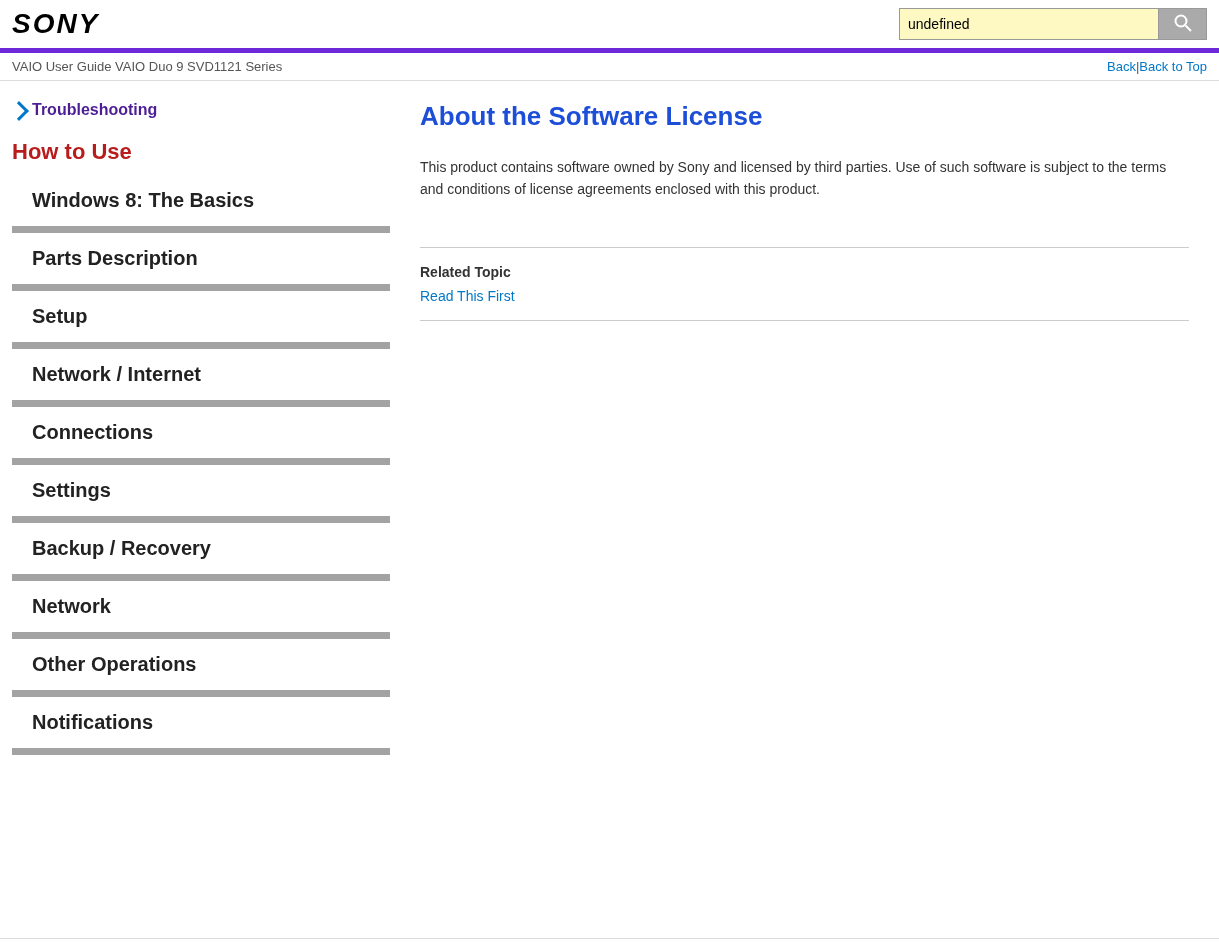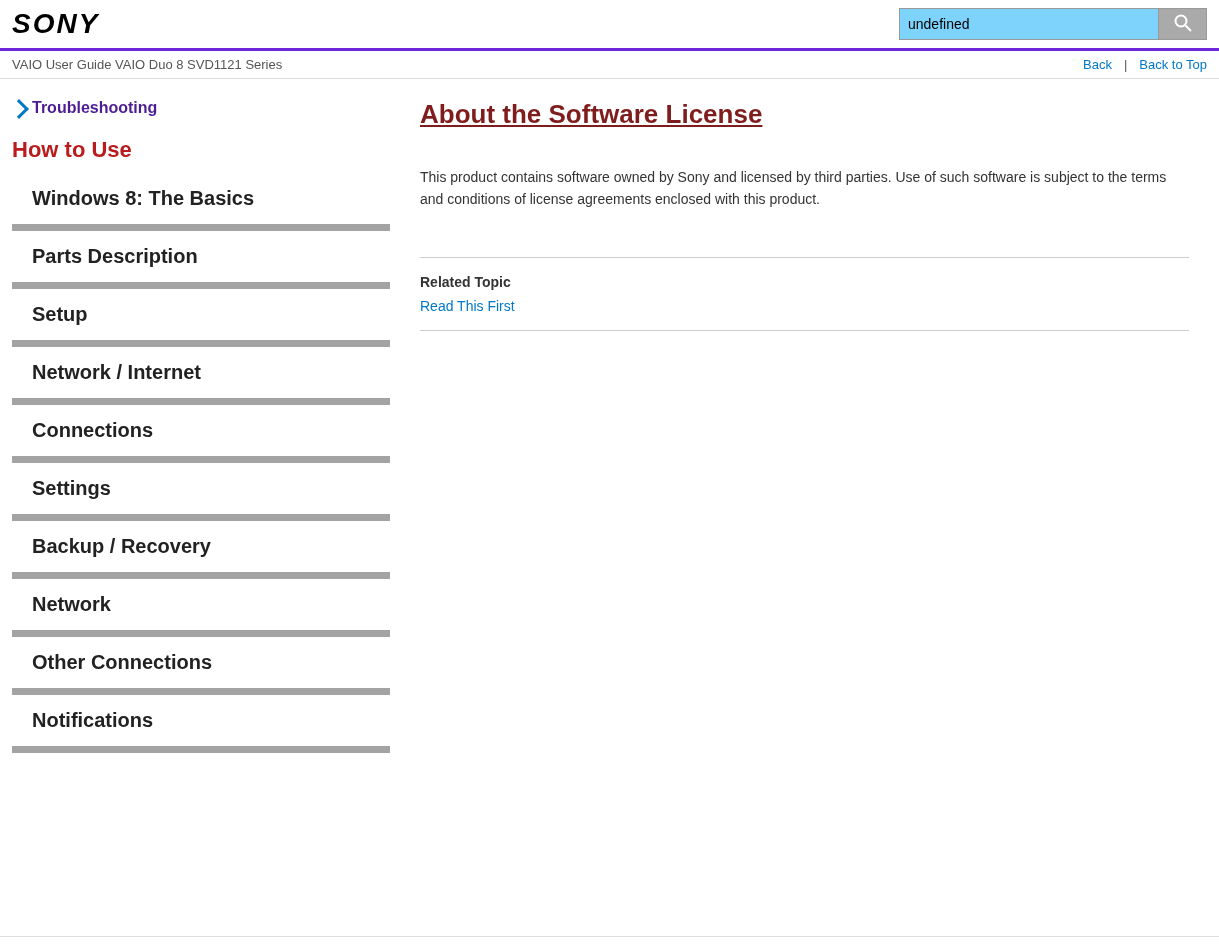--- a/index.html
+++ b/index.html
@@ -14,21 +14,21 @@
       color: #333;
       background: #fff;
     }
 
     
     #header {
       display: flex;
       align-items: center;
       justify-content: space-between;
       padding: 8px 12px;
-      border-bottom: 3px solid #6d28d9;
+      border-bottom: 5px solid #6d28d9;
     }
 
     #logo-area {
       display: flex;
       align-items: center;
     }
 
     #sony-logo {
       font-size: 28px;
       font-weight: bold;
@@ -43,21 +43,21 @@
       gap: 0;
     }
 
     #search-input {
       width: 260px;
       height: 32px;
       padding: 4px 8px;
       border: 1px solid #999;
       font-size: 14px;
       outline: none;
-      background: #7dd3fc;
+      background: #fef9c3;
     }
 
     #search-button {
       width: 48px;
       height: 32px;
       background: #aaa;
       border: 1px solid #999;
       border-left: none;
       cursor: pointer;
       font-size: 12px;
@@ -70,21 +70,21 @@
       justify-content: space-between;
       align-items: center;
       padding: 6px 12px;
       font-size: 13px;
       color: #555;
       border-bottom: 1px solid #ddd;
     }
 
     #nav-links {
       display: flex;
-      gap: 12px;
+      gap: 0;
       align-items: center;
     }
 
     .nav-link {
       color: #0078c8;
       text-decoration: none;
       cursor: pointer;
     }
 
     .nav-separator {
@@ -149,23 +149,22 @@
 
     
     #content-area {
       flex: 1;
       padding: 20px 30px;
     }
 
     #page-title {
       font-size: 26px;
       font-weight: bold;
-      color: #7f1d1d;
-      margin-bottom: 36px;
-      text-decoration: underline;
+      color: #1d4ed8;
+      margin-bottom: 24px;
     }
 
     #page-body {
       font-size: 14px;
       line-height: 1.6;
       color: #333;
       margin-bottom: 46px;
     }
 
     #related-topic-divider {
@@ -214,21 +213,21 @@
     <button id="search-button">
       <svg width="20" height="20" viewBox="0 0 20 20">
         <circle cx="8" cy="8" r="5.5" stroke="white" stroke-width="2" fill="none"></circle>
         <line x1="12.5" y1="12.5" x2="18" y2="18" stroke="white" stroke-width="2"></line>
       </svg>
     </button>
   </div>
 </div>
 
 <div id="breadcrumb-bar">
-  <span id="guide-title">VAIO User Guide VAIO Duo 8 SVD1121 Series</span>
+  <span id="guide-title">VAIO User Guide VAIO Duo 9 SVD1121 Series</span>
   <div id="nav-links">
     <a class="nav-link">Back</a>
     <span class="nav-separator"> | </span>
     <a class="nav-link">Back to Top</a>
   </div>
 </div>
 
 <div id="main-layout">
 
   <div id="sidebar">
@@ -241,21 +240,21 @@
 
     <ul class="sidebar-nav-list" id="sidebar-nav-list">
     <li class="sidebar-nav-item">Windows 8: The Basics</li>
         <li class="sidebar-nav-item">Parts Description</li>
         <li class="sidebar-nav-item">Setup</li>
         <li class="sidebar-nav-item">Network / Internet</li>
         <li class="sidebar-nav-item">Connections</li>
         <li class="sidebar-nav-item">Settings</li>
         <li class="sidebar-nav-item">Backup / Recovery</li>
         <li class="sidebar-nav-item">Network</li>
-        <li class="sidebar-nav-item">Other Connections</li>
+        <li class="sidebar-nav-item">Other Operations</li>
         <li class="sidebar-nav-item">Notifications</li>
       </ul>
   </div>
 
   <div id="content-area">
     <h1 id="page-title">About the Software License</h1>
 
     <p id="page-body">This product contains software owned by Sony and licensed by third parties. Use of such software is subject to the terms and conditions of license agreements enclosed with this product.</p>
 
     <hr id="related-topic-divider">

